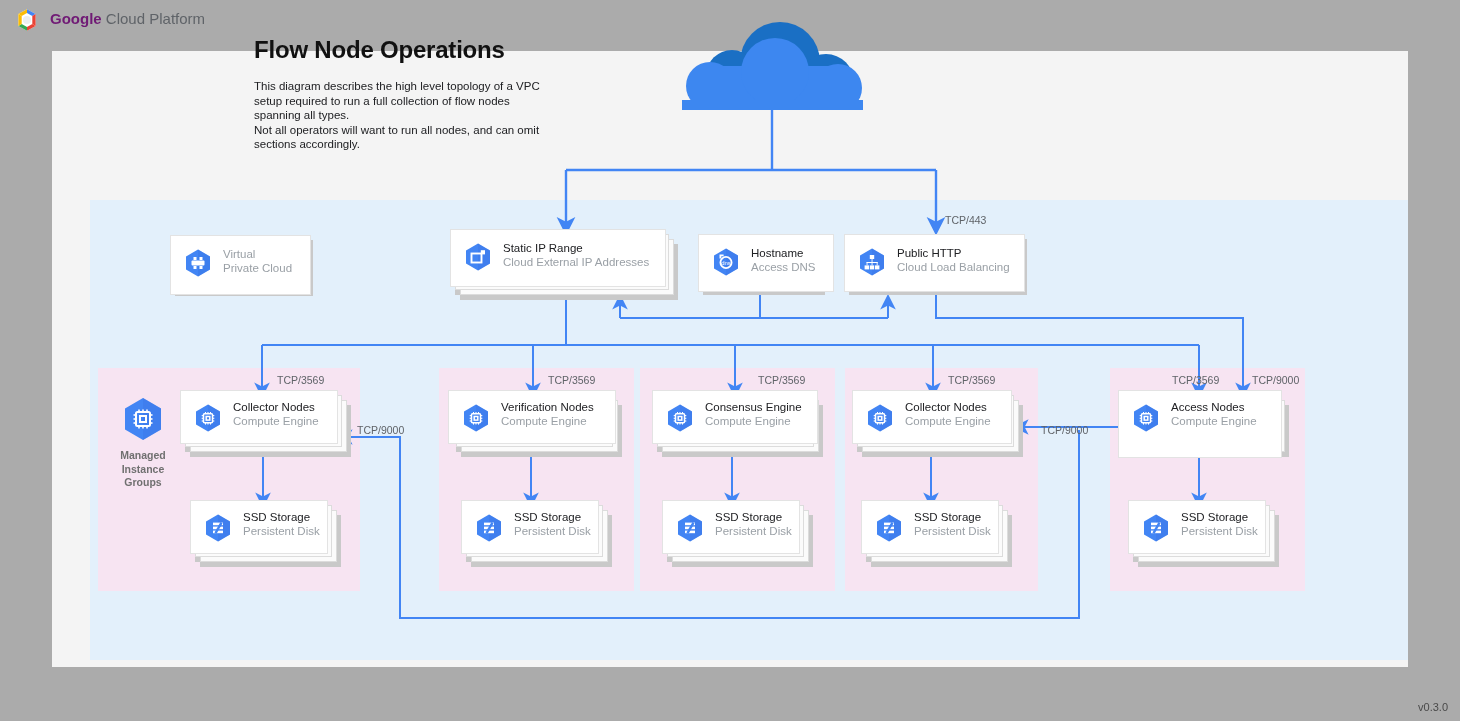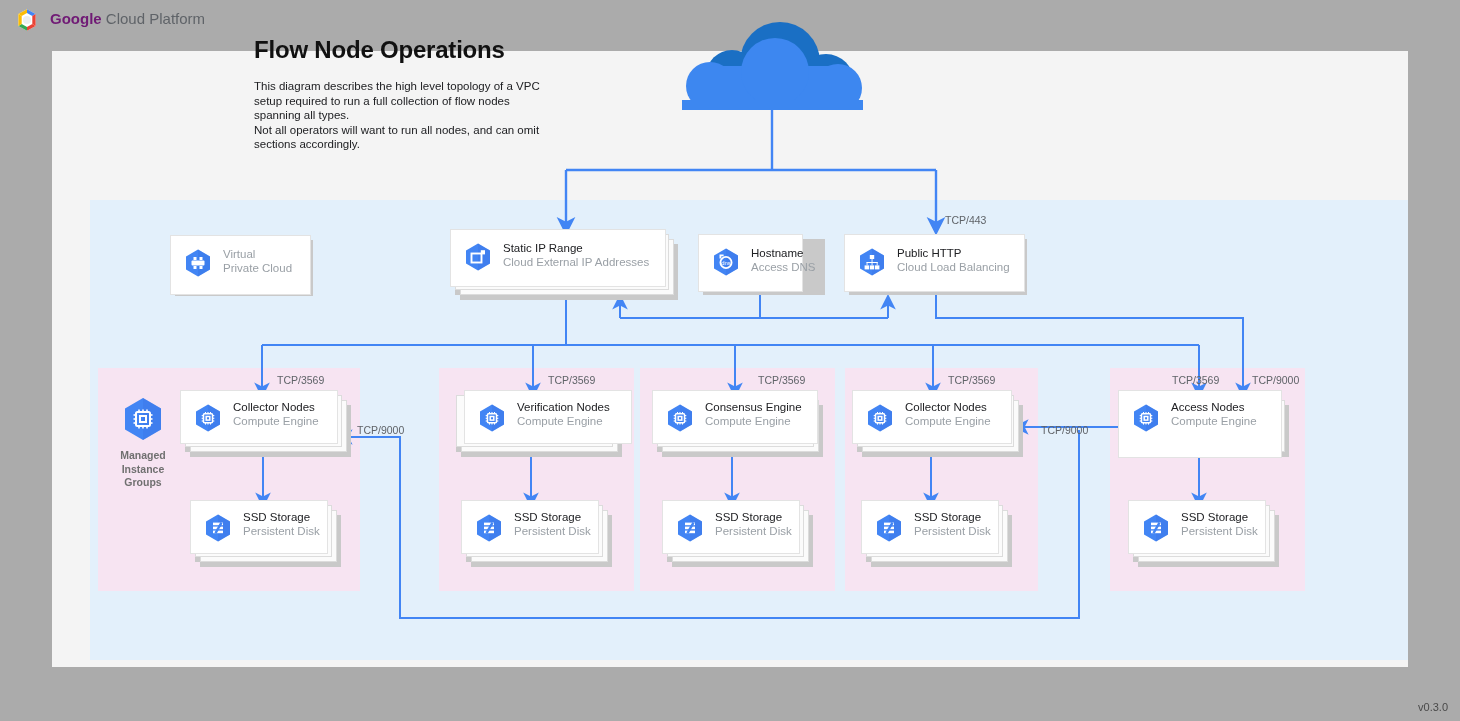--- a/index.html
+++ b/index.html
@@ -195,21 +195,21 @@
         <rect x="17.8" y="8.2" width="4.2" height="4.2" fill="#fff"></rect>
       </svg>
     </span>
     <div class="lbl">
       <div class="t1">Static IP Range</div>
       <div class="t2">Cloud External IP Addresses</div>
     </div>
   </div>
 
   <div class="flatshadow" style="left:703px;top:239px;width:122px;height:56px;"></div>
-  <div class="card" style="left:698px;top:234px;width:105px;height:58px;">
+  <div class="card" style="left:698px;top:234px;width:136px;height:58px;">
     <span class="ico">
       <svg viewBox="0 0 30 30" width="30" height="30">
         <path d="M15 1.6 L27 8.5 L27 21.5 L15 28.4 L3 21.5 L3 8.5 Z" fill="#4285f4"></path>
         <path d="M15 1.6 L27 8.5 L27 21.5 L15 28.4 Z" fill="#3b78e7" opacity=".5"></path>
         <circle cx="15" cy="15.5" r="5.6" fill="none" stroke="#fff" stroke-width="1.8"></circle>
         <path d="M9.4 11.6 L9.4 8.4 L12.6 8.4" fill="none" stroke="#fff" stroke-width="1.8"></path>
         <text x="15" y="18.2" font-size="6" fill="#fff" text-anchor="middle" font-family="sans-serif">dns</text>
       </svg>
     </span>
     <div class="lbl">
@@ -332,21 +332,21 @@
       <div class="t2">Persistent Disk</div>
     </div>
   </div>
 
   <div class="port" style="left:548px;top:374px;">TCP/3569</div>
 
   <div class="flatshadow" style="left:461px;top:405px;width:161px;height:52px;"></div>
   <div class="flatshadow" style="left:456px;top:400px;width:161px;height:52px;"></div>
   <div class="stack2" style="left:461px;top:400px;width:157px;height:52px;"></div>
   <div class="stack1" style="left:456px;top:395px;width:157px;height:52px;"></div>
-  <div class="card" style="left:464px;top:390px;width:168px;height:54px;">
+  <div class="card" style="left:448px;top:390px;width:168px;height:54px;">
     <span class="ico">
       <svg viewBox="0 0 30 30" width="30" height="30">
         <path d="M15 1.6 L27 8.5 L27 21.5 L15 28.4 L3 21.5 L3 8.5 Z" fill="#4285f4"></path>
         <path d="M15 1.6 L27 8.5 L27 21.5 L15 28.4 Z" fill="#3b78e7" opacity=".5"></path>
         <g fill="none" stroke="#fff" stroke-width="1.5">
           <rect x="10.5" y="10.8" width="9" height="9" rx="1"></rect>
           <rect x="13.2" y="13.5" width="3.6" height="3.6"></rect>
         </g>
         <g stroke="#fff" stroke-width="1.1">
           <path d="M12.5 9 L12.5 10.8"></path>

